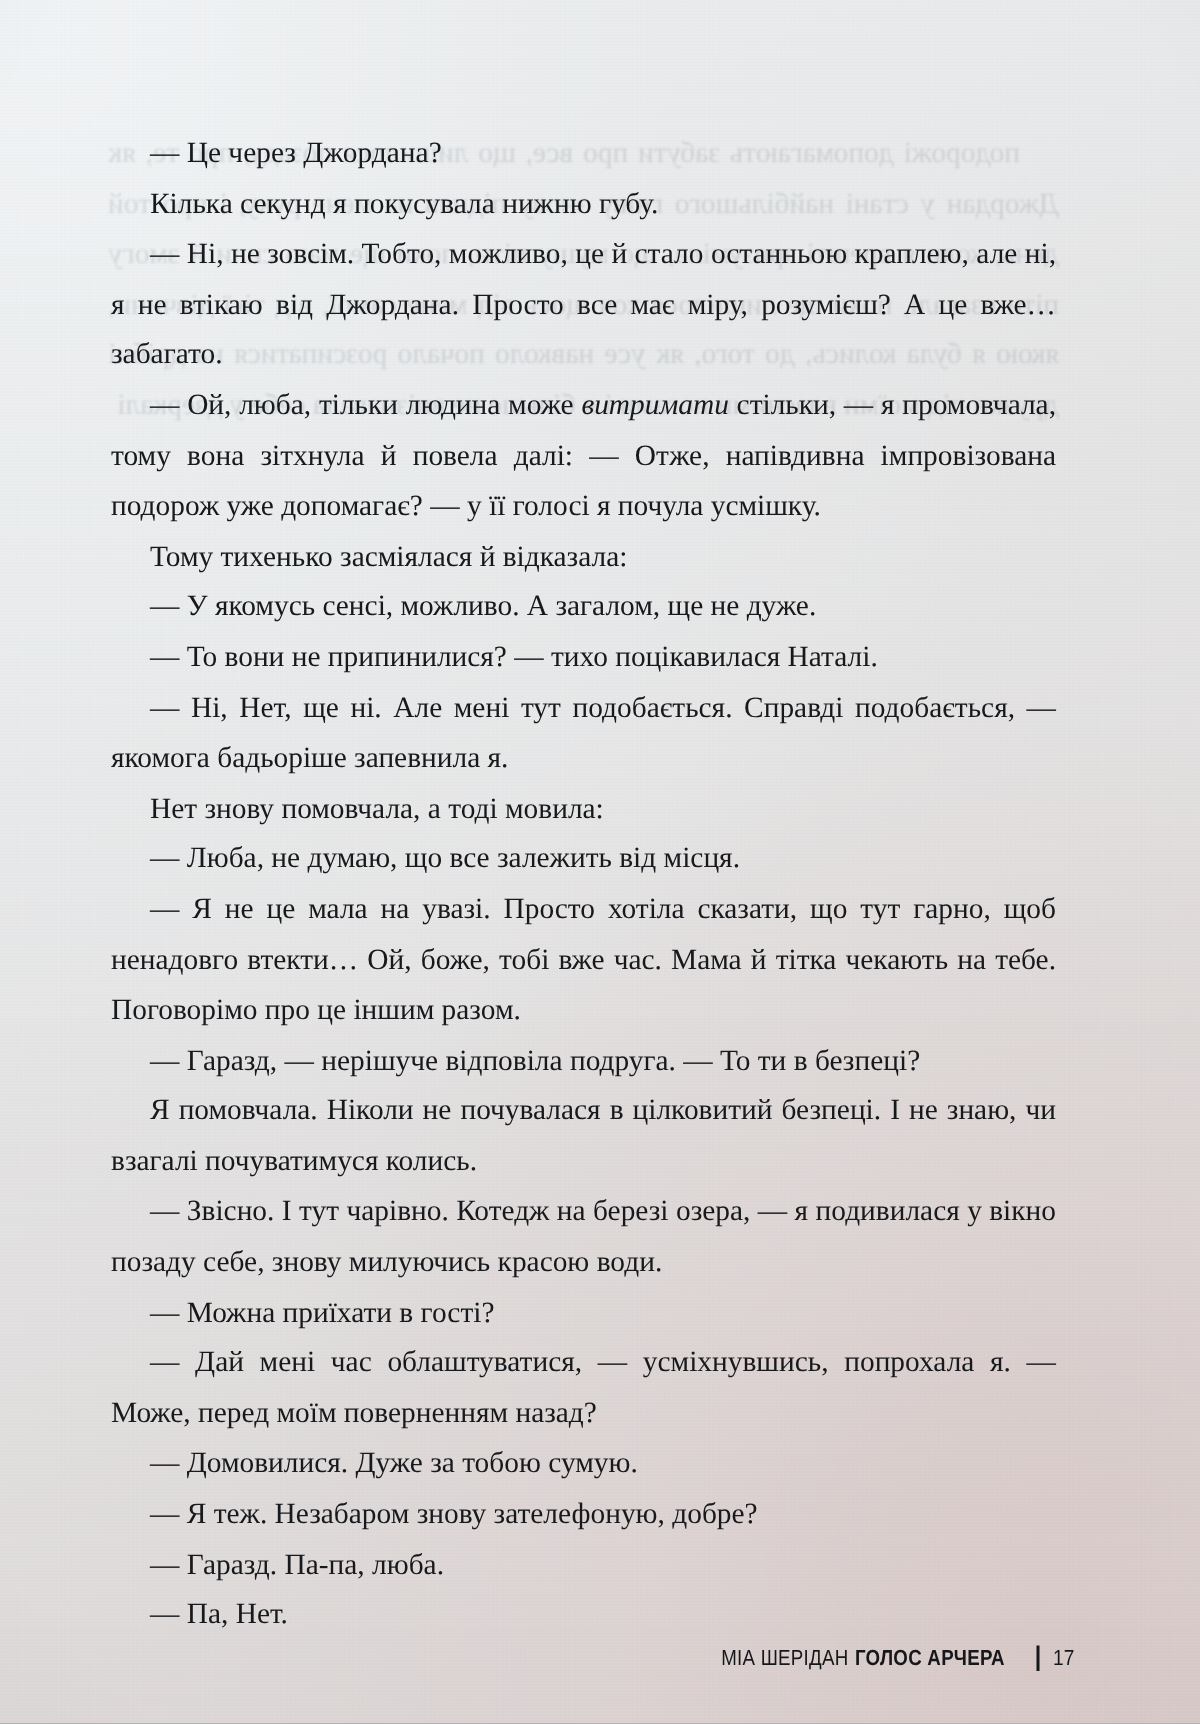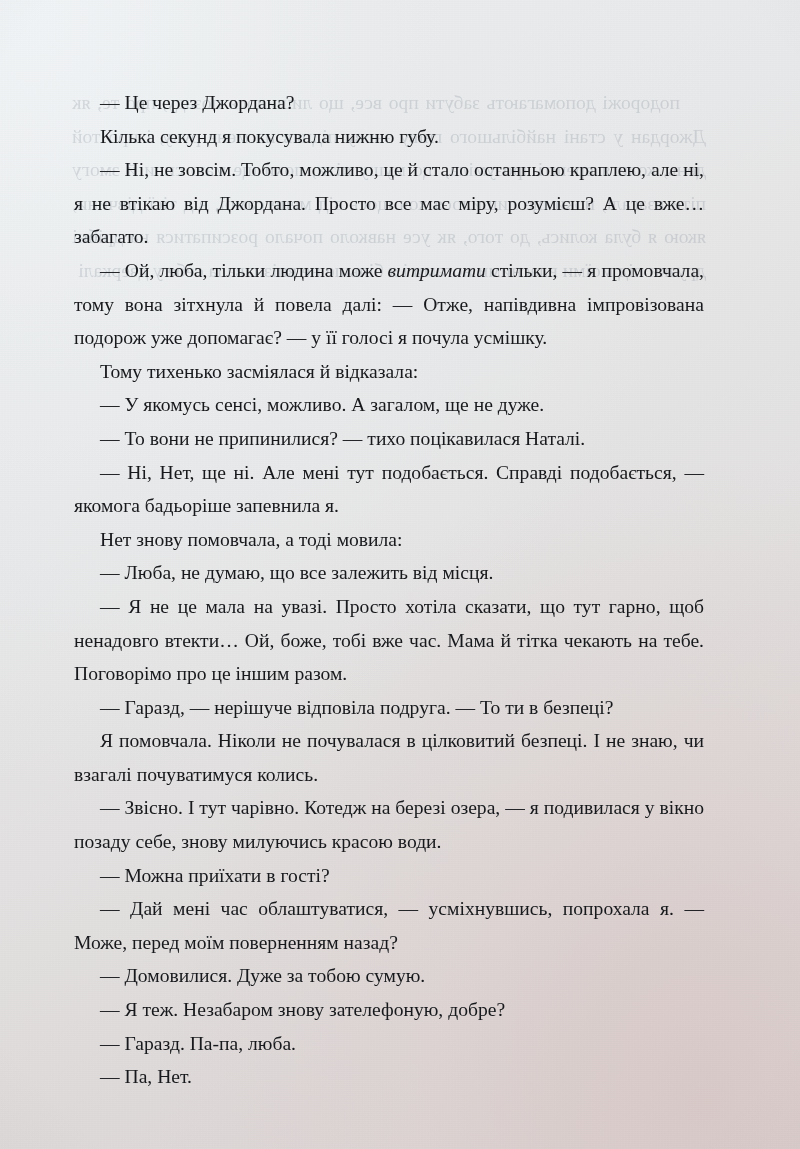--- a/index.html
+++ b/index.html
@@ -165,14 +165,20 @@
       <p>— Можна приїхати в гості?</p>
       <p>— Дай мені час облаштуватися, — усміхнувшись, попрохала я. — Може, перед моїм поверненням назад?</p>
       <p>— Домовилися. Дуже за тобою сумую.</p>
       <p>— Я теж. Незабаром знову зателефоную, добре?</p>
       <p>— Гаразд. Па-па, люба.</p>
       <p>— Па, Нет.</p>
     </div>
 
   <div class="paper-vignette"></div>
 
+  <div class="footer">
+    <span class="author">МІА ШЕРІДАН</span>
+    <span class="title">ГОЛОС АРЧЕРА</span>
+    <span class="rule"></span>
+    <span class="pageno">17</span>
+  </div>
 
 </div>
 
 </body></html>

